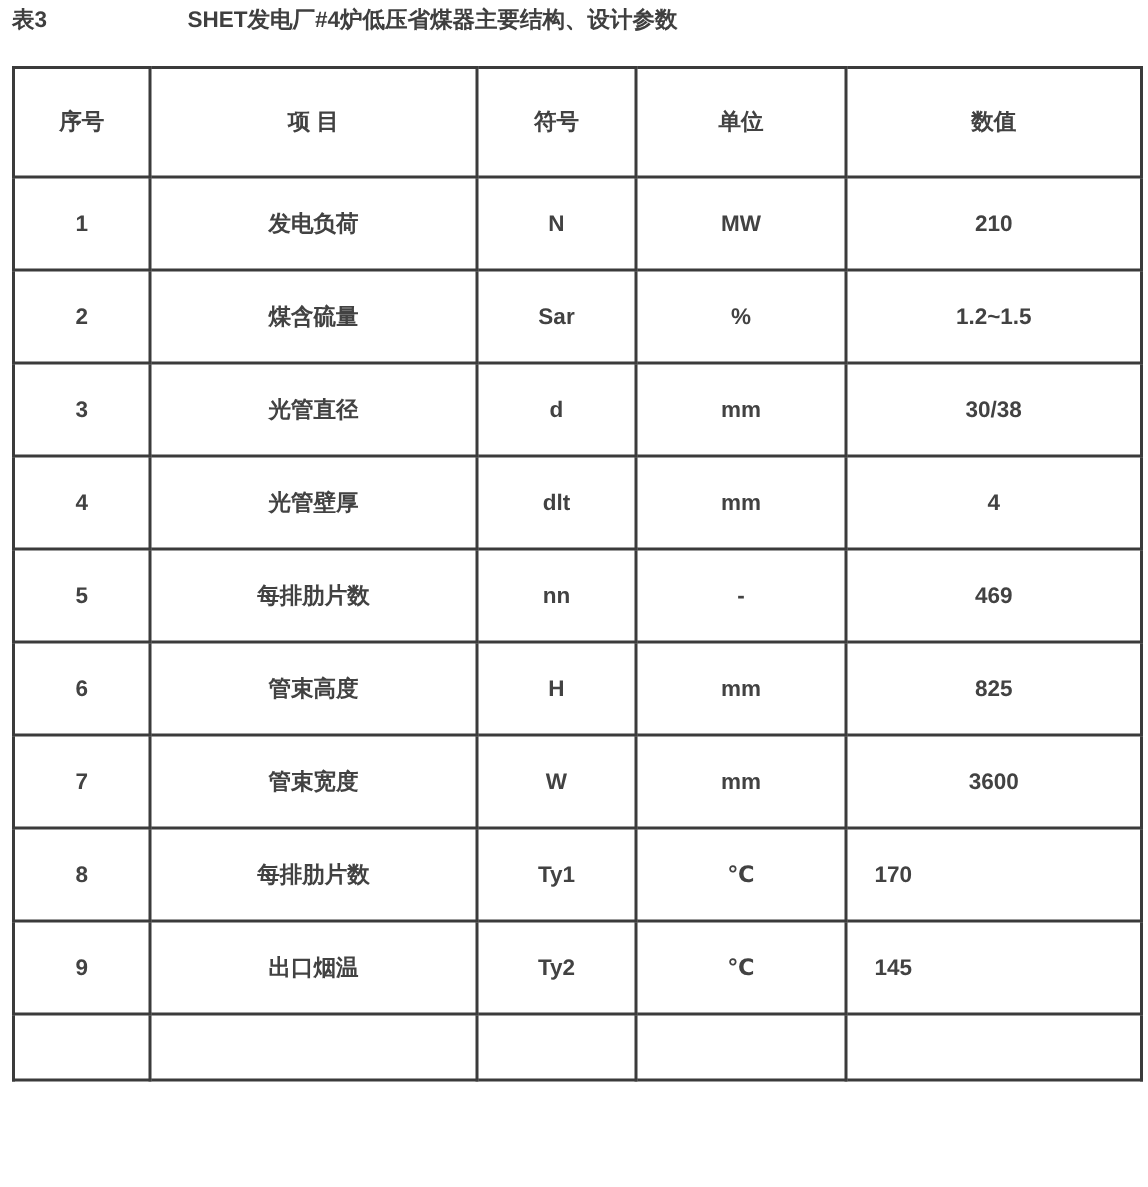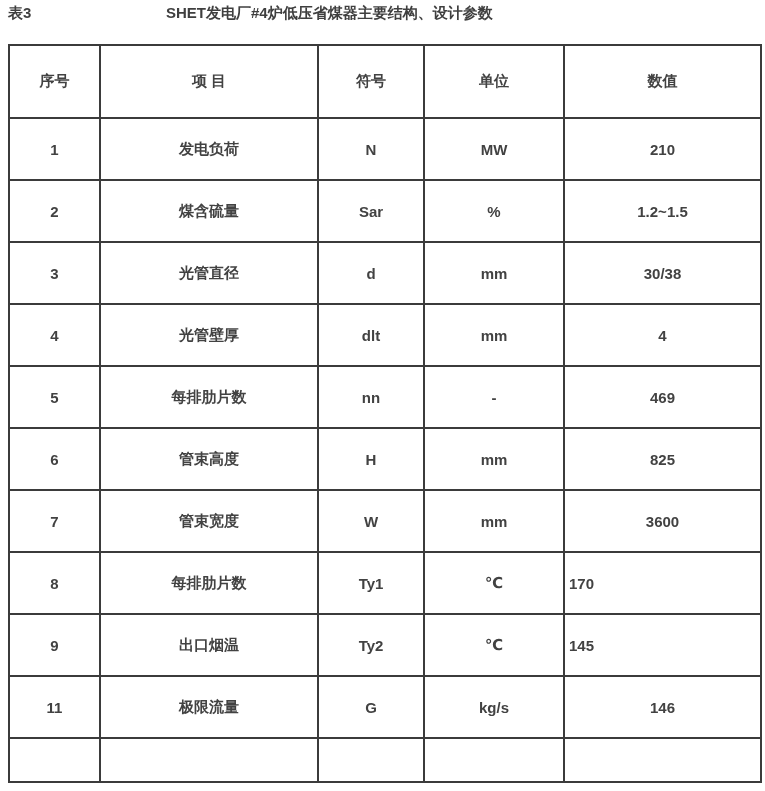--- a/index.html
+++ b/index.html
@@ -16,21 +16,20 @@
     overflow: hidden;
   }
   .title-row {
     position: absolute;
     top: 4px; left: 8px;
     display: flex;
     align-items: baseline;
     font-size: 15px;
     font-weight: bold;
     color: #3f3f3f;
-    gap: 41px;
   }
   .title-label { width: 117px; }
   .params-table {
     position: absolute;
     top: 44px; left: 8px;
     width: 752px;
     border-collapse: collapse;
     table-layout: fixed;
   }
   .params-table th, .params-table td {
@@ -38,21 +37,21 @@
     font-size: 15px;
     font-weight: bold;
     color: #424242;
     text-align: center;
     vertical-align: middle;
     overflow: hidden;
     white-space: nowrap;
   }
   .params-table th { height: 73px; }
   .params-table td { height: 62px; }
-  .params-table td.align-left { text-align: left; padding-left: 4px; margin-left: 15px; }
+  .params-table td.align-left { text-align: left; padding-left: 18px; margin-left: 15px; }
   .params-table tr.partial-row td { height: 44px; }
 </style>
 </head>
 <body>
 
 <div class="page">
 
   <div class="title-row">
     <span class="title-label">表3</span>
     <span class="title-text">SHET发电厂#4炉低压省煤器主要结构、设计参数</span>
@@ -132,27 +131,20 @@
           <td>℃</td>
           <td class="align-left">170</td>
         </tr>
         <tr>
           <td>9</td>
           <td>出口烟温</td>
           <td>Ty2</td>
           <td>℃</td>
           <td class="align-left">145</td>
         </tr>
-        <tr>
-          <td>11</td>
-          <td>极限流量</td>
-          <td>G</td>
-          <td>kg/s</td>
-          <td>146</td>
-        </tr>
         <tr class="partial-row">
           <td></td>
           <td></td>
           <td></td>
           <td></td>
           <td></td>
         </tr>
       </tbody>
   </table>
 

